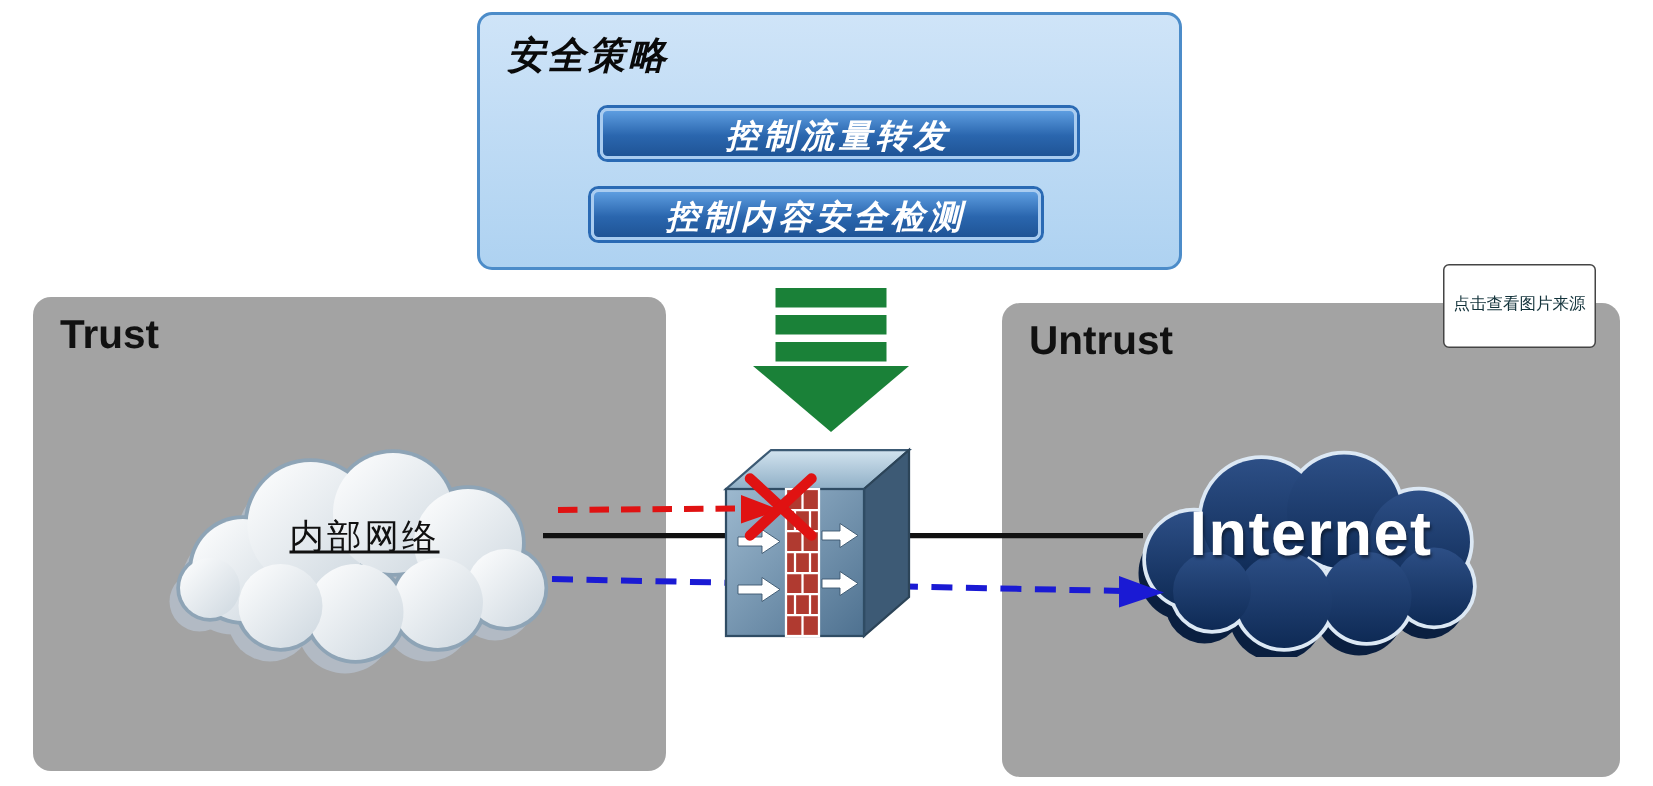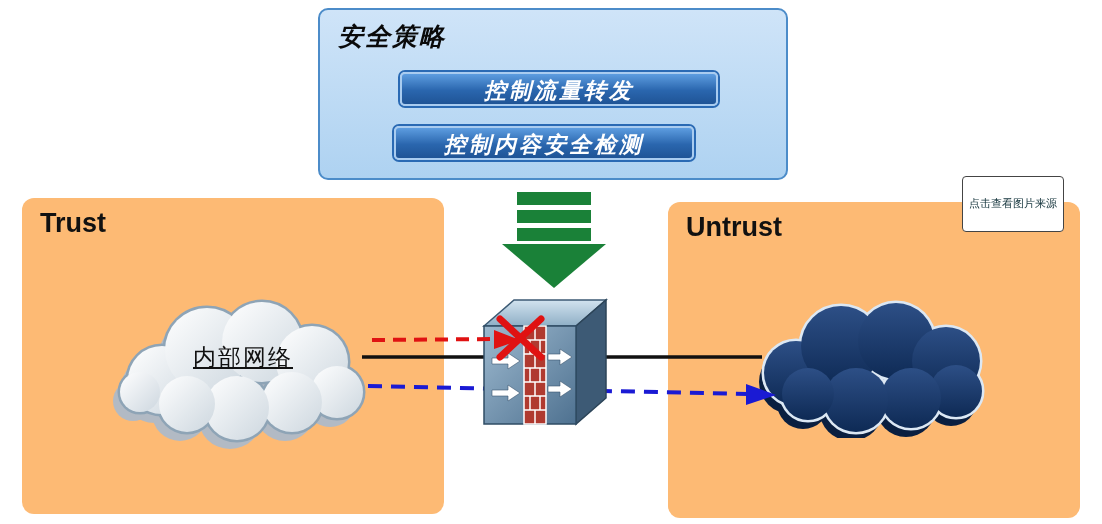--- a/index.html
+++ b/index.html
@@ -1,19 +1,19 @@
 <!DOCTYPE html>
 <html><head>
 <meta charset="utf-8">
 <style>
   html,body{margin:0;padding:0;background:#fff;font-family:"Liberation Sans","DejaVu Sans",sans-serif;}
   .canvas{position:relative;width:1102px;height:524px;background:#fff;overflow:hidden;}
 
   
-  .panel{position:absolute;background:#fdba74;border-radius:12px;}
+  .panel{position:absolute;background:#a3a3a3;border-radius:12px;}
   .panel.trust{left:22px;top:198px;width:422px;height:316px;}
   .panel.untrust{left:668px;top:202px;width:412px;height:316px;}
   .zone-label{position:absolute;left:18px;top:10px;font-size:27px;font-weight:bold;color:#111;}
 
   
   .policy-box{position:absolute;left:318px;top:8px;width:470px;height:172px;
     background:linear-gradient(180deg,#cfe4f8 0%,#aed2f1 100%);
     border:2px solid #4c8cc9;border-radius:10px;box-sizing:border-box;font-style:italic;}
   .policy-title{position:absolute;left:18px;top:10px;font-size:25px;font-weight:bold;color:#0a0a0a;letter-spacing:2px;}
   .policy-btn{position:absolute;height:34px;line-height:34px;text-align:center;
@@ -159,20 +159,21 @@
       <circle cx="58" cy="85" r="32"></circle>
         <circle cx="103" cy="58" r="40"></circle>
       <circle cx="158" cy="53" r="38"></circle>
         <circle cx="208" cy="73" r="34"></circle>
       <circle cx="218" cy="103" r="26"></circle>
         <circle cx="173" cy="110" r="30"></circle>
       <circle cx="118" cy="112" r="32"></circle>
         <circle cx="70" cy="106" r="26"></circle>
     </g>
   </svg>
+  <div class="cloud-label label-internet">Internet</div>
 
   <svg class="firewall" viewBox="0 0 140 140">
     <defs>
       <linearGradient id="fwf" x1="0" y1="0" x2="1" y2="1">
         <stop offset="0" stop-color="#9db9cf"></stop>
         <stop offset="1" stop-color="#4e7190"></stop>
       </linearGradient>
       <linearGradient id="fwt" x1="0" y1="0" x2="0" y2="1">
         <stop offset="0" stop-color="#d2e3ef"></stop>
         <stop offset="1" stop-color="#8fafc6"></stop>

